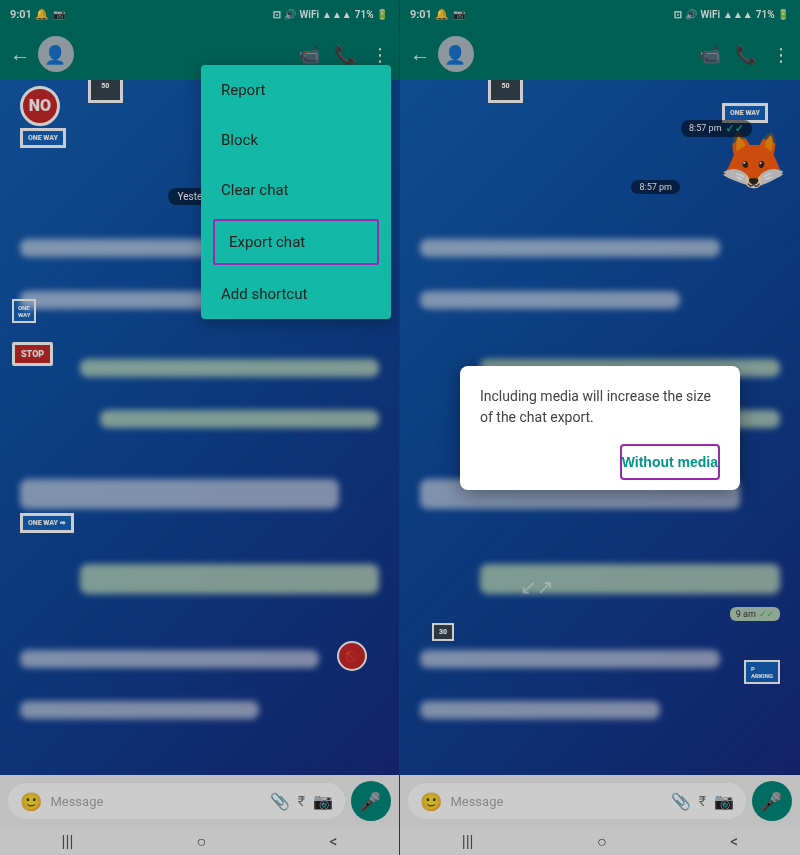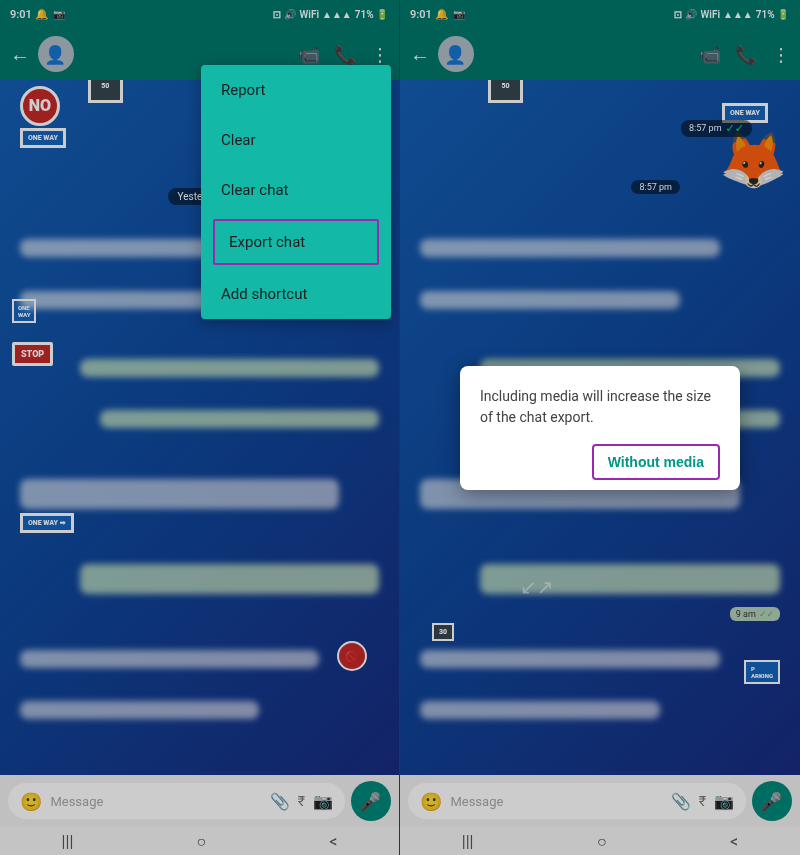--- a/index.html
+++ b/index.html
@@ -207,21 +207,21 @@
       color: #009688;
       background: transparent;
       border: none;
       cursor: pointer;
       text-align: right;
     }
 
     .dialog-btn.highlighted {
       border: 2px solid #9c27b0;
       border-radius: 4px;
-      padding: 8px 14px;
+      padding: 8px 0;
     }
 
     
     .dim-overlay {
       position: absolute;
       inset: 0;
       background: rgba(0,0,0,0.2);
       z-index: 50;
     }
 
@@ -289,21 +289,21 @@
       <span>📹</span>
       <span>📞</span>
       <span>⋮</span>
     </div>
   </div>
 
   <div class="dim-overlay"></div>
 
   <div class="dropdown-menu">
     <div class="menu-item">Report</div>
-    <div class="menu-item">Clear</div>
+    <div class="menu-item">Block</div>
     <div class="menu-item">Clear chat</div>
     <div class="menu-item highlighted">Export chat</div>
     <div class="menu-item">Add shortcut</div>
   </div>
 
   <div class="bottom-bar">
     <div class="message-input-box">
       <span style="font-size:18px;">🙂</span>
       <span class="message-placeholder">Message</span>
       <span style="font-size:16px;color:#777;">📎</span>

